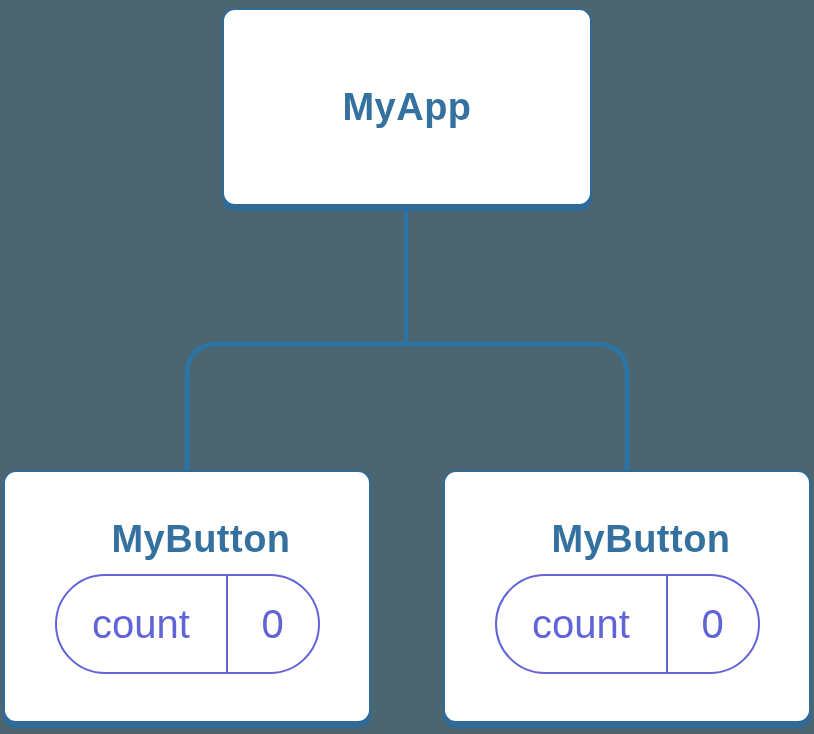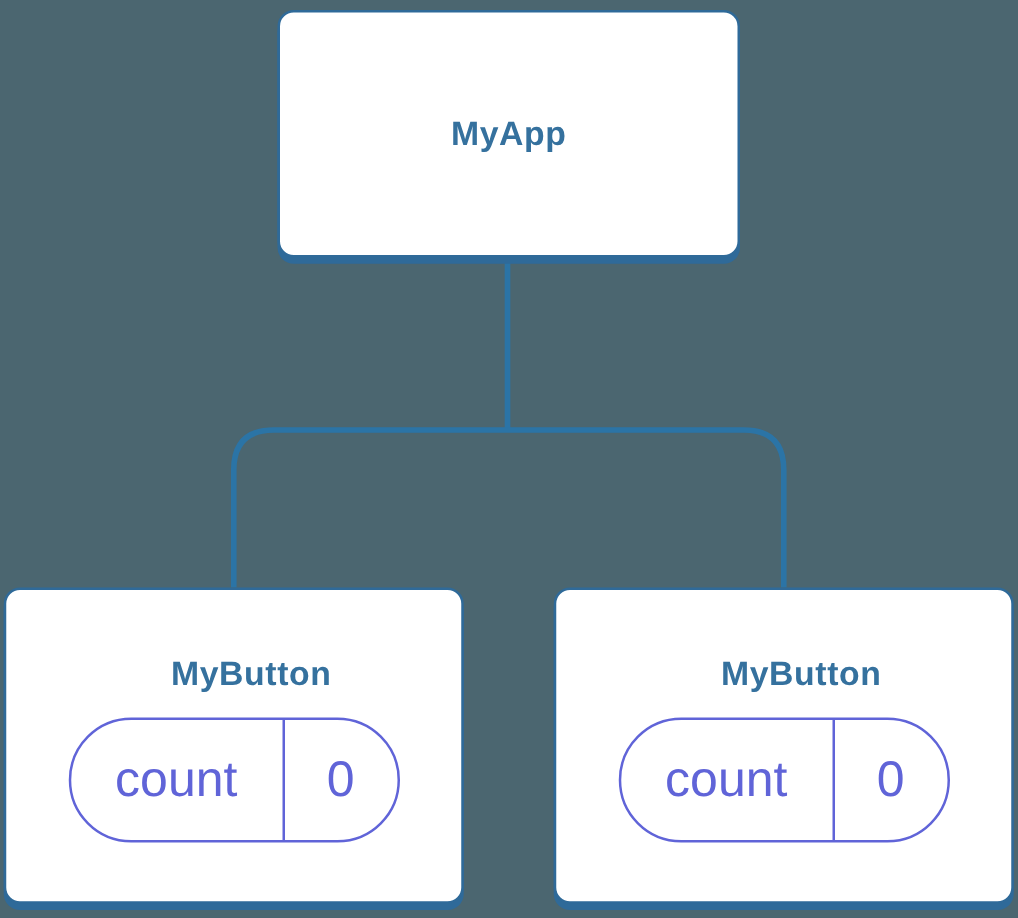--- a/index.html
+++ b/index.html
@@ -47,21 +47,21 @@
     width:370px;height:198px;
     justify-content:center;
   }
   .node-child{
     top:470px;
     width:368px;height:253px;
   }
   .node-child-left{left:3px;}
   .node-child-right{left:443px;}
   .node-label{
-    font-size:27px;
+    font-size:38px;
     font-weight:600;
     line-height:38px;
     color:var(--node-text);
     letter-spacing:0.5px;
   }
   .node-child .node-label{
     margin-top:48px;
     margin-left:28px;
   }
   .state-pill{

